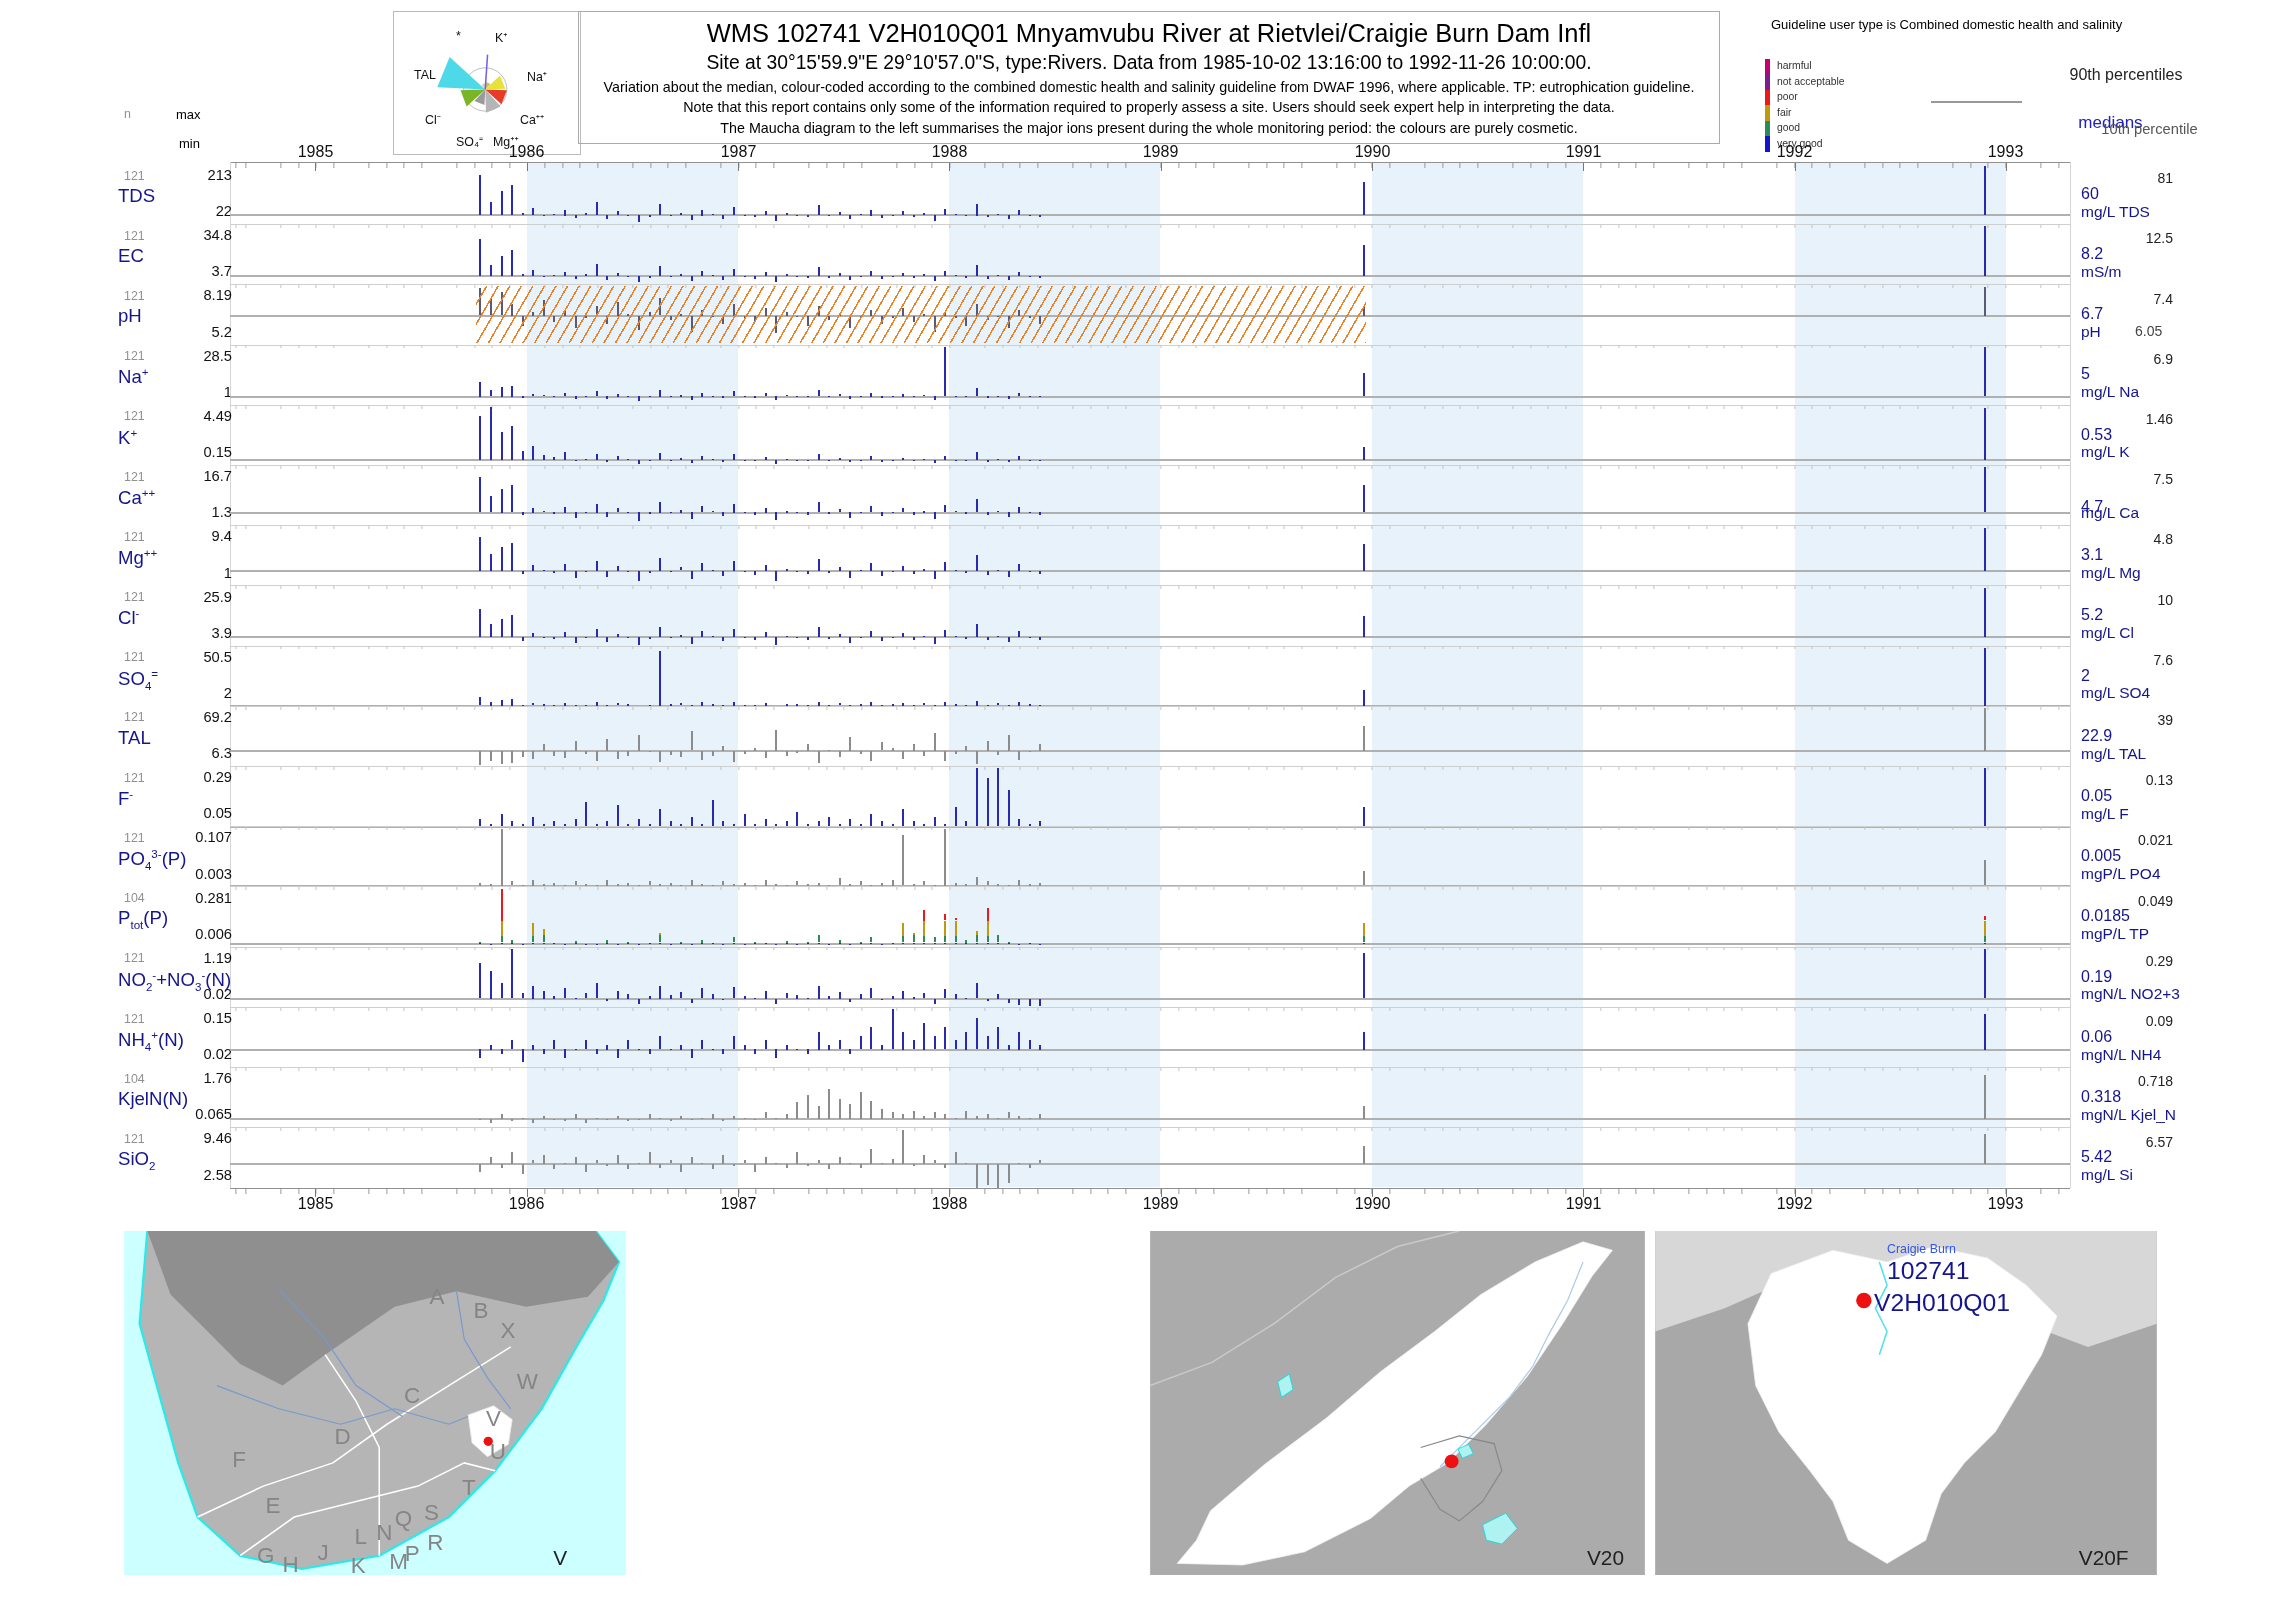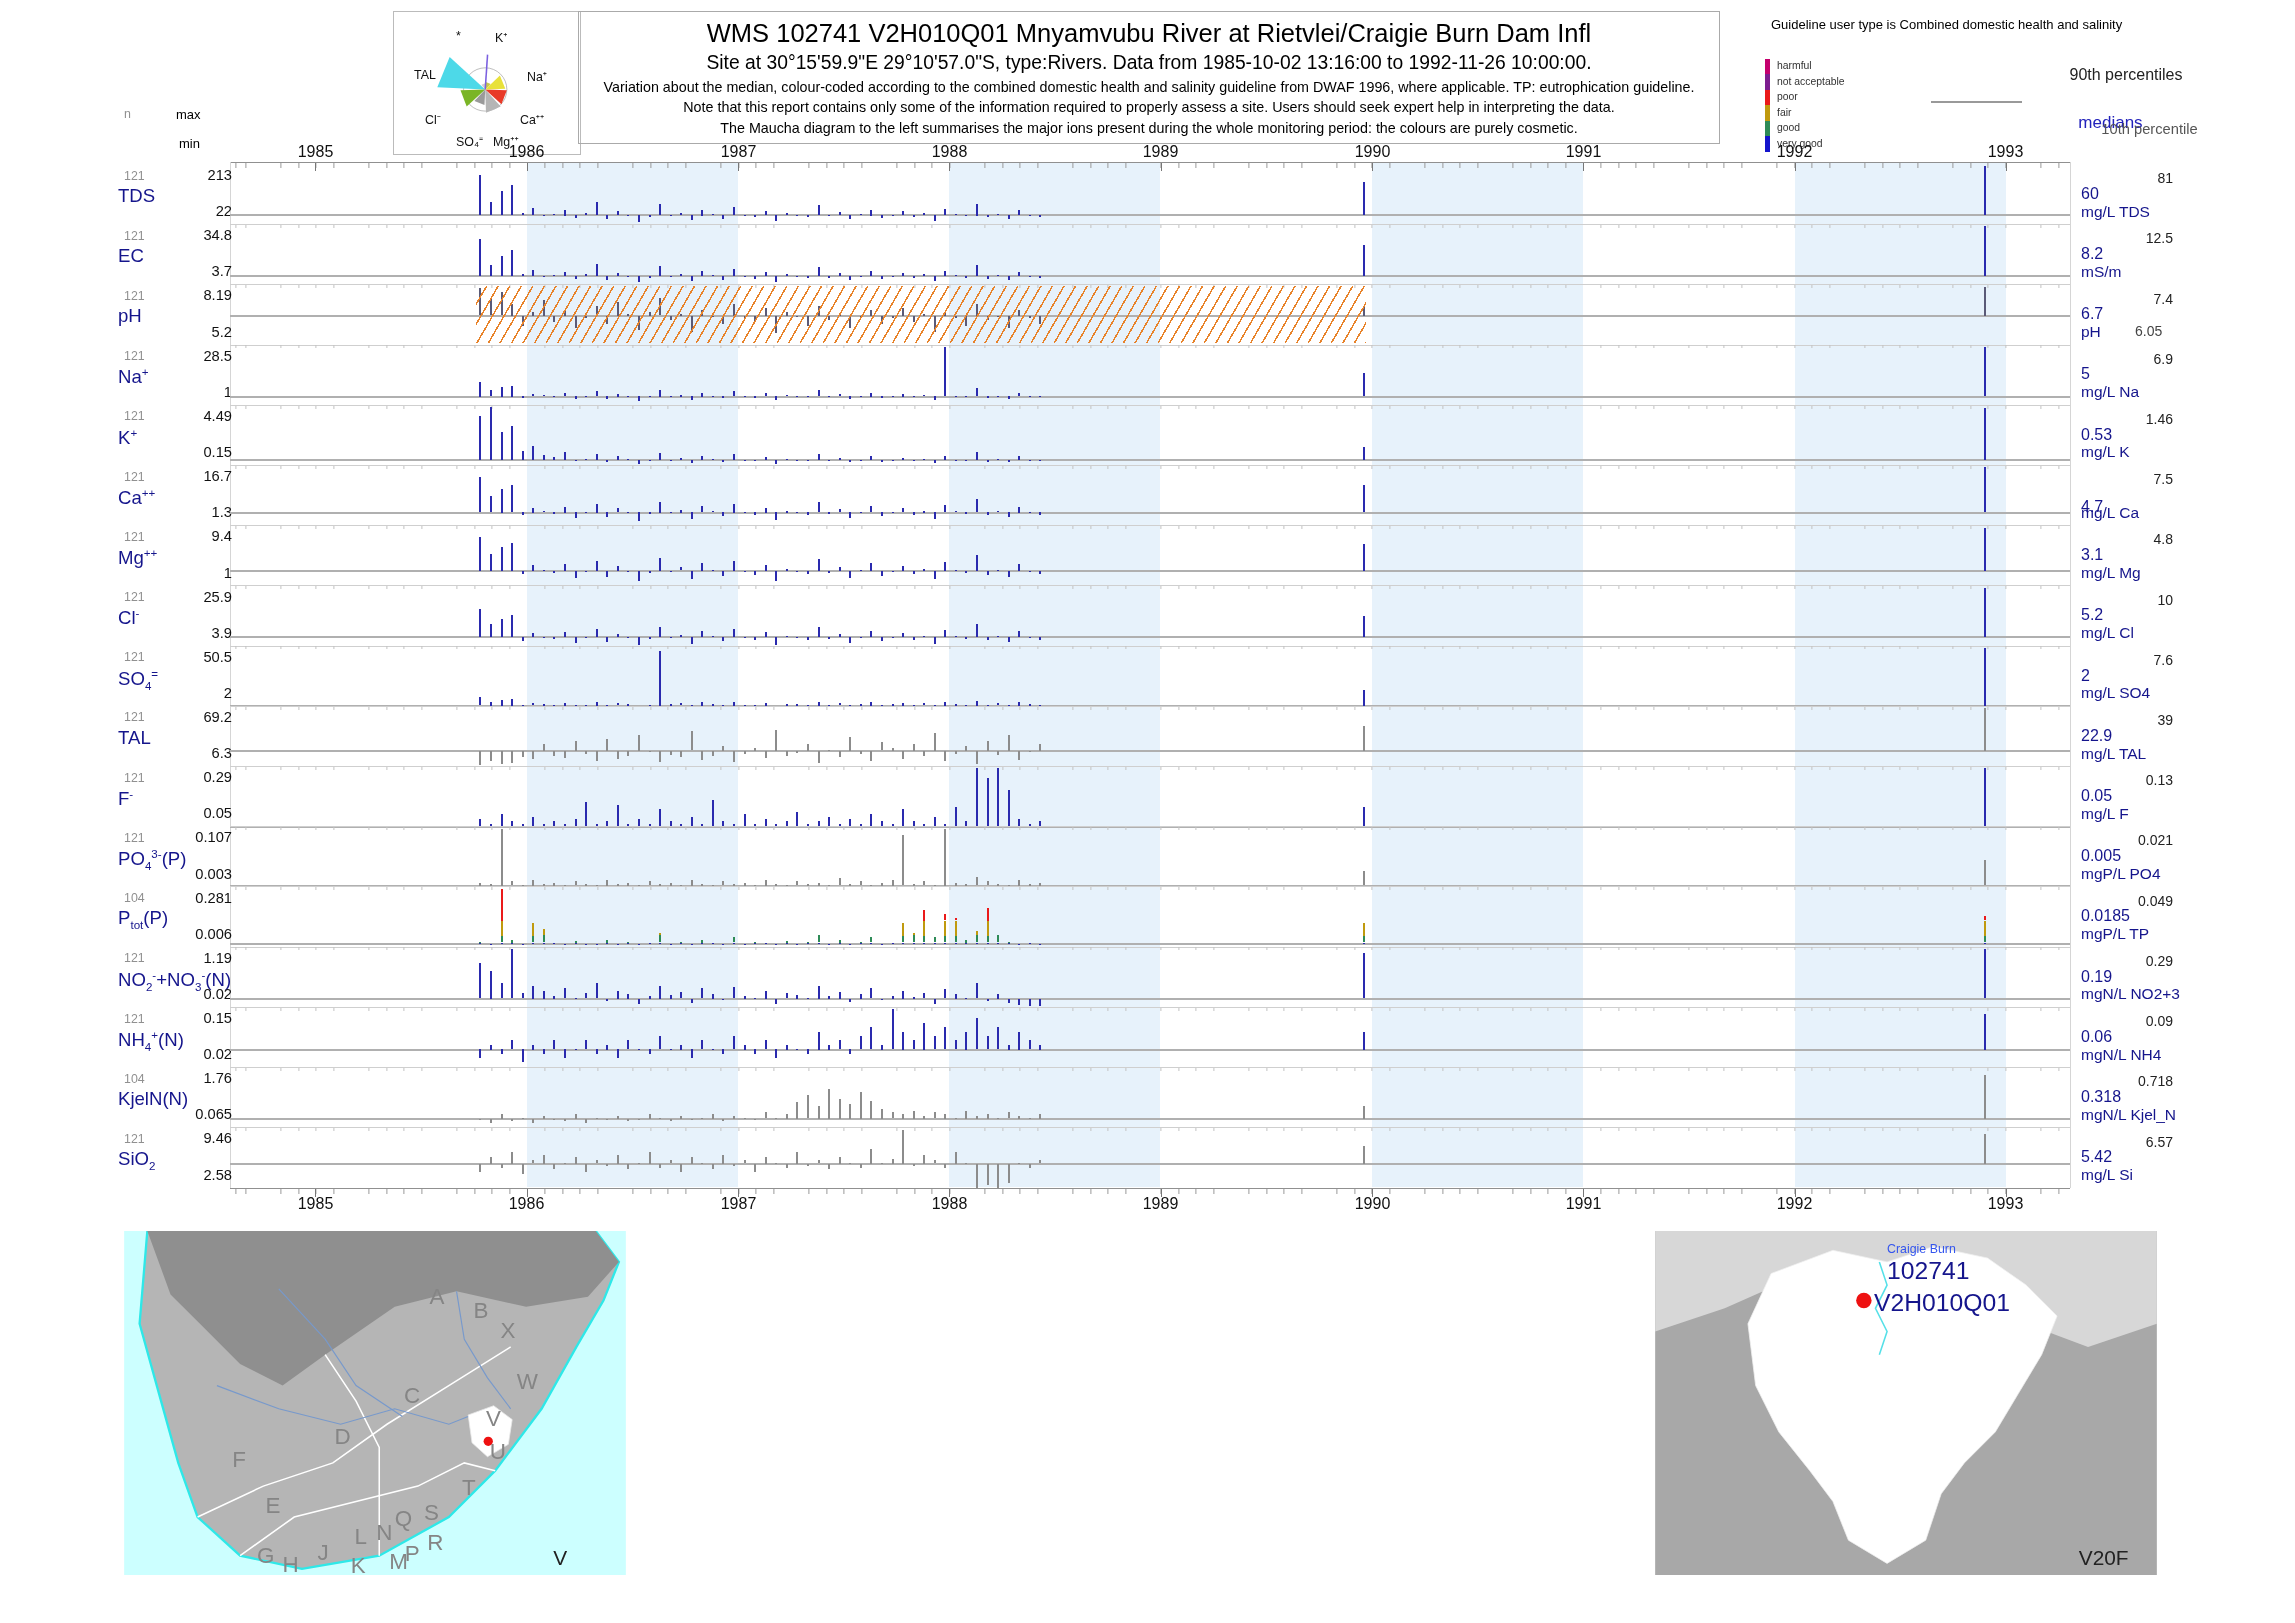--- a/index.html
+++ b/index.html
@@ -1366,20 +1366,34 @@
           <text x="350" y="382" class="map-letter">Q</text>
           <text x="392" y="413" class="map-letter">R</text>
           <text x="388" y="374" class="map-letter">S</text>
           <text x="437" y="342" class="map-letter">T</text>
         </g>
       <text class="panel-lbl" x="555" y="432">V</text>
     </svg>
   </div>
 
 
+  <div class="map" id="map-v20" style="left:1150px;width:495px;">
+    <svg width="495" height="344" viewBox="0 0 640 445">
+      <rect x="0" y="0" width="640" height="445" fill="#ababab"></rect>
+      <polyline points="0,200 80,170 160,120 240,60 320,20 400,0" fill="none" stroke="#c9c9c9" stroke-width="2"></polyline>
+      <polygon points="60,400 35,430 120,432 200,415 285,372 335,330 385,300 435,250 488,188 535,118 572,58 598,25 560,14 498,40 428,82 368,130 298,182 228,242 148,302 78,362" fill="#ffffff" stroke="#f2f2f2"></polygon>
+      <polyline points="560,40 540,90 515,135 495,175 465,215 435,245 405,275 375,305" fill="none" stroke="#a8c8e8" stroke-width="1.5"></polyline>
+      <polyline points="350,280 400,265 445,275 455,310 430,350 400,375 375,360 350,320" fill="none" stroke="#888888" stroke-width="1.5"></polyline>
+      <polygon points="165,195 180,185 185,205 170,215" fill="#aef2f2" stroke="#00dddd"></polygon>
+      <polygon points="430,380 460,365 475,385 455,405 435,400" fill="#aef2f2" stroke="#00dddd"></polygon>
+      <polygon points="398,282 412,276 418,288 404,294" fill="#aef2f2" stroke="#00dddd"></polygon>
+      <circle cx="390" cy="298" r="9" fill="#ee1111"></circle>
+      <text class="panel-lbl" x="565" y="432">V20</text>
+    </svg>
+  </div>
 
   <div class="map" id="map-v20f" style="left:1655px;width:502px;">
     <svg width="502" height="344" viewBox="0 0 649 445">
       <rect x="0" y="0" width="649" height="445" fill="#a8a8a8"></rect>
       <polygon points="0,0 649,0 649,120 560,150 480,120 390,60 280,40 180,60 90,100 0,130" fill="#d7d7d7"></polygon>
       <polygon points="150,55 230,25 300,40 360,20 430,35 480,70 520,110 500,160 470,210 440,260 400,300 370,340 350,400 300,430 250,400 230,350 200,310 160,260 130,200 120,120" fill="#ffffff" stroke="#f0f0f0"></polygon>
       <polyline points="290,40 300,70 285,100 300,130 290,160" fill="none" stroke="#55e0e8" stroke-width="2"></polyline>
       <circle cx="270" cy="90" r="10" fill="#ee1111"></circle>
       <text x="300" y="28" fill="#3355ee" font-size="16" font-family="Liberation Sans, sans-serif">Craigie Burn</text>
       <text x="300" y="62" fill="#15158c" font-size="32" font-family="Liberation Sans, sans-serif">102741</text>

